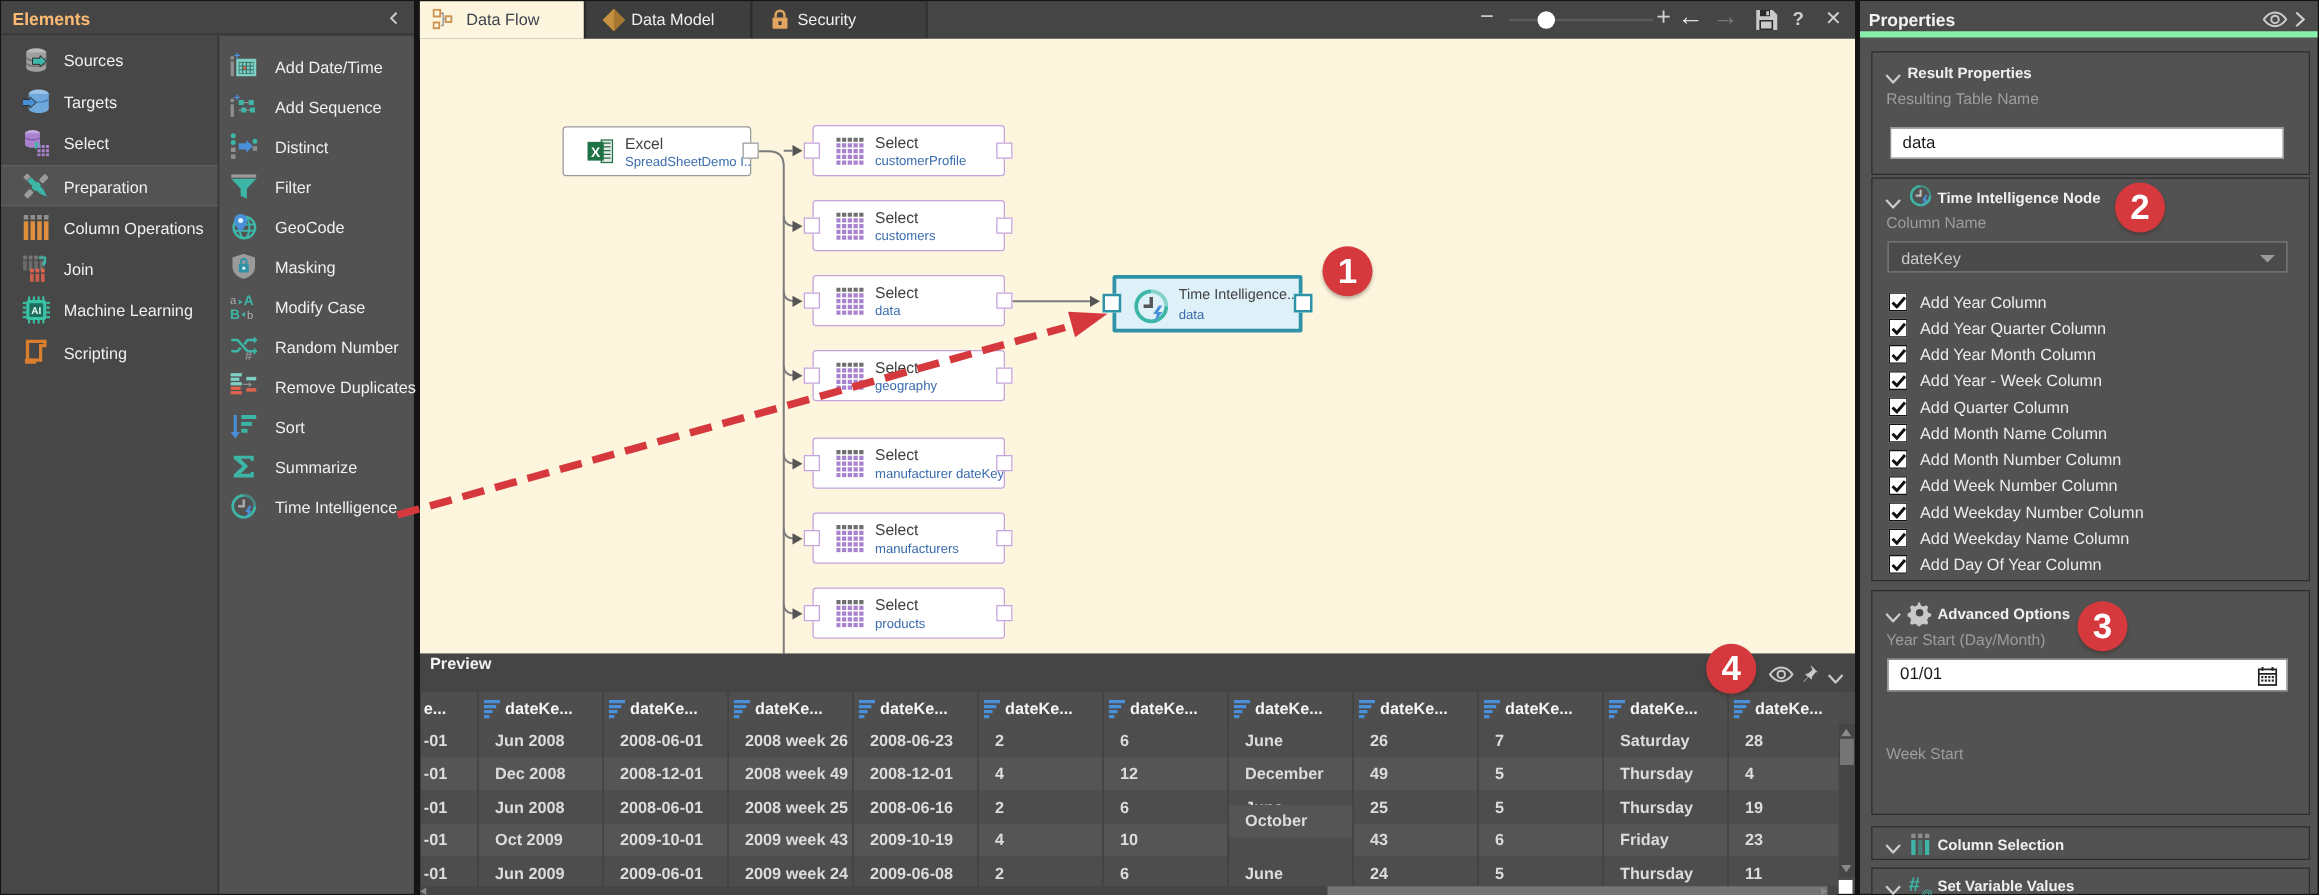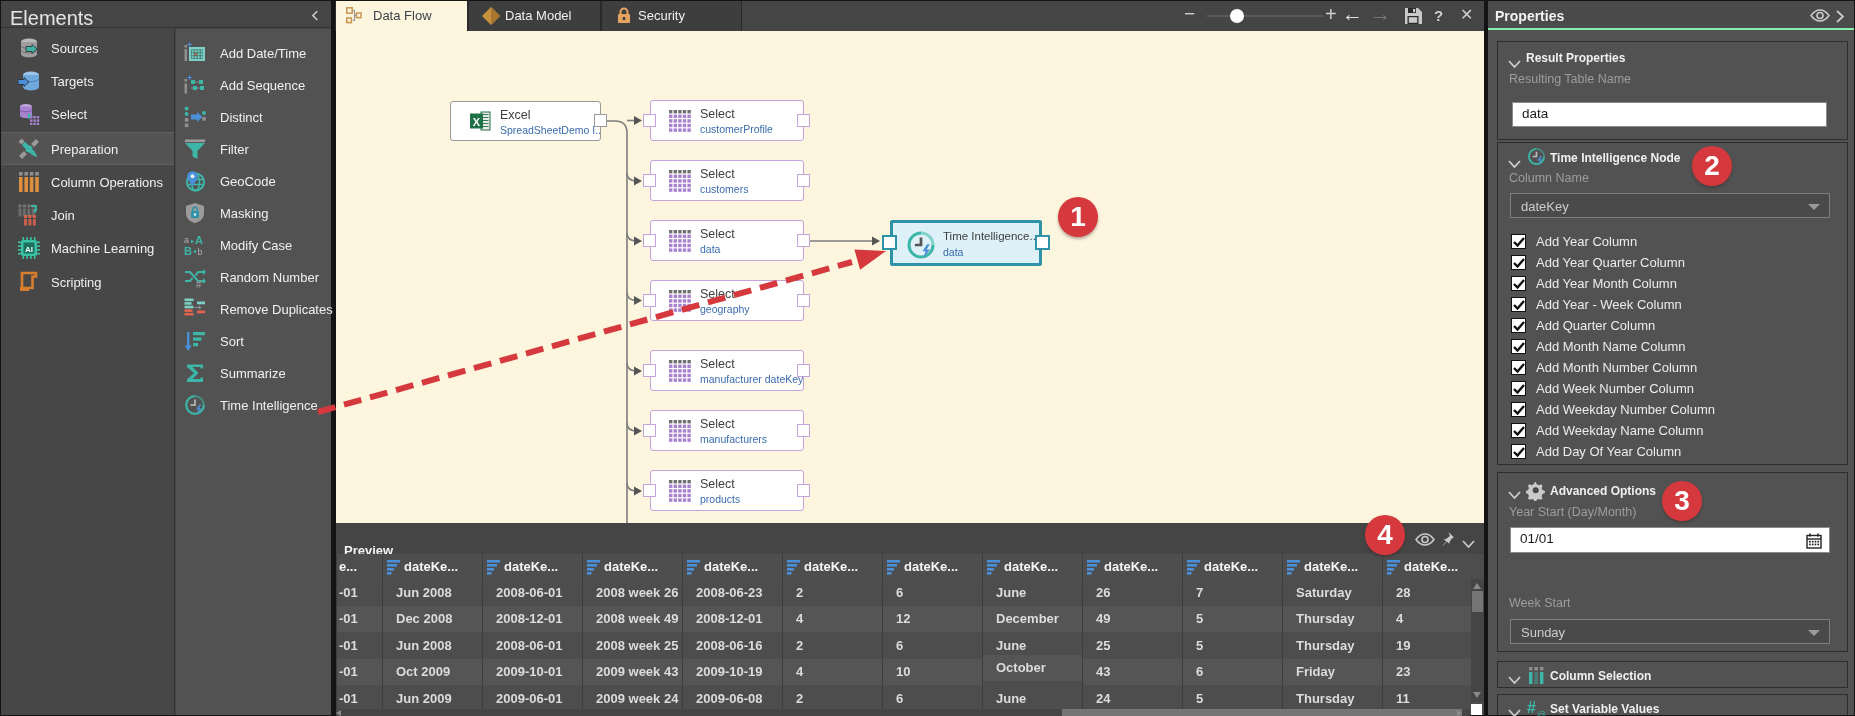--- a/index.html
+++ b/index.html
@@ -1,21 +1,21 @@
 <!DOCTYPE html>
 <html><head><meta charset="utf-8"><style>
 
 * { margin:0; padding:0; box-sizing:border-box; }
 html,body { width:1855px; height:716px; overflow:hidden; background:#161616; }
 body { font-family:"Liberation Sans", sans-serif; }
 #app { position:relative; width:1855px; height:716px; background:#141414; }
 .abs { position:absolute; }
 #leftpanel { left:1px; top:1px; width:330px; height:714px; background:#474747; }
 #lp-head { left:0; top:0; width:330px; height:27px; background:#454545; border-bottom:1px solid #333333; }
-#lp-head .title { position:absolute; left:9px; top:6px; color:#e5e5e5; font-size:20px; font-weight:normal; }
+#lp-head .title { position:absolute; left:9px; top:6px; color:#fdba74; font-size:14px; font-weight:bold; }
 #col1 { left:0; top:28px; width:174px; height:686px; background:#474747; border-right:1px solid #333333; }
 #col2 { left:175px; top:28px; width:155px; height:686px; background:#525252; }
 .m1item { position:absolute; left:0; width:173px; height:33px; }
 .m1item .ic { position:absolute; left:17px; top:5px; }
 .m1item .tx { position:absolute; left:50px; top:9px; color:#f0f0f0; font-size:13px; white-space:nowrap; }
 .m1sel { background:#535353; border-top:1px solid #606060; border-bottom:1px solid #606060; }
 .m2item { position:absolute; left:0; width:155px; height:32px; }
 .m2item .ic { position:absolute; left:8px; top:5px; }
 .m2item .tx { position:absolute; left:44px; top:9px; color:#f0f0f0; font-size:13px; white-space:nowrap; }
 #center { left:336px; top:1px; width:1148px; height:714px; background:#454545; }
@@ -35,32 +35,32 @@
 .node .t2 { position:absolute; left:49px; top:22px; font-size:10.5px; color:#3a6cad; white-space:nowrap; }
 .node .nic { position:absolute; left:18px; top:9px; }
 .conn { position:absolute; width:13px; height:13px; background:#ffffff; border:1px solid #9a9a9a; }
 .connp { border-color:#c5a3dc; }
 #tinode { position:absolute; background:#def1f9; border:3px solid #2f93a8; border-radius:2px; }
 #tinode .t1 { position:absolute; left:50px; top:7px; font-size:11.5px; color:#404040; white-space:nowrap; }
 #tinode .t2 { position:absolute; left:50px; top:23px; font-size:10.5px; color:#3a6cad; white-space:nowrap; }
 .connt { position:absolute; width:15px; height:15px; background:#ffffff; border:2px solid #2f93a8; }
 #preview { left:0; top:522px; width:1148px; height:192px; background:#4d4d4d; }
 #pv-head { left:0; top:0; width:1148px; height:31px; background:#454545; }
-#pv-head .title { position:absolute; left:8px; top:20px; color:#f2f2f2; font-size:13px; font-weight:bold;text-decoration:underline; }
+#pv-head .title { position:absolute; left:8px; top:0; color:#f2f2f2; font-size:13px; font-weight:bold; }
 #pv-table { left:0; top:31px; width:1148px; height:161px; background:#4d4d4d; }
 .pcol { position:absolute; top:0; height:158px; border-left:1px solid #3d3d3d; }
 .phead { position:absolute; top:0; left:0; right:0; height:26px; background:#4e4e4e; }
 .phead .tx { position:absolute; left:21px; top:5px; color:#f5f5f5; font-size:13px; font-weight:bold; }
 .phead .sic { position:absolute; left:4px; top:5px; }
 .pcell { position:absolute; left:0; right:0; height:26px; color:#dcdcdc; font-size:13px;font-weight:bold; }
 .pcell span { position:absolute; left:13px; top:5px; white-space:nowrap; }
 .rA { background:#4d4d4d; }
 .rB { background:#555555; }
 #rightpanel { left:1488px; top:1px; width:366px; height:714px; background:#525252; }
-#rp-head { left:0; top:0; width:366px; height:29px; background:#4b4b4b; border-bottom:2px solid #86efac; }
+#rp-head { left:0; top:0; width:366px; height:29px; background:#4b4b4b; border-bottom:5px solid #86efac; }
 #rp-head .title { position:absolute; left:7px; top:7px; color:#f2f2f2; font-size:14px; font-weight:bold; }
 .sbox { position:absolute; left:9px; width:351px; border:1px solid #2d2d2d; background:#525252; }
 .shead { position:absolute; color:#f0f0f0; font-size:12px; font-weight:bold; white-space:nowrap; }
 .slabel { position:absolute; left:11px; color:#9d9d9d; font-size:12.5px; white-space:nowrap; }
 .winput { position:absolute; background:#ffffff; border:1px solid #8a8a8a; color:#1a1a1a; font-size:13.5px; }
 .winput span { position:absolute; left:9px; top:3px; }
 .ddown { position:absolute; background:#4a4a4a; border:1px solid #7e7e7e; color:#cccccc; font-size:13px; height:25px; }
 .ddown span { position:absolute; left:10px; top:5px; }
 .ddown .car { position:absolute; right:9px; top:10px; width:0; height:0; border-left:6px solid transparent; border-right:6px solid transparent; border-top:6px solid #9a9a9a; }
 .cbrow { position:absolute; left:13px; height:21px; }
@@ -857,21 +857,21 @@
             </div>
 <div class="pcell rA" style="top:26.0px">
               <span style="left:13px">June</span>
             </div>
 <div class="pcell rB" style="top:52.4px">
               <span style="left:13px">December</span>
             </div>
 <div class="pcell rA" style="top:78.8px">
               <span style="left:13px">June</span>
             </div>
-<div class="pcell rB" style="top:101px">
+<div class="pcell rB" style="top:90px">
               <span style="left:13px">October</span>
             </div>
 <div class="pcell rA" style="top:131.6px">
               <span style="left:13px">June</span>
             </div>
 </div>
 <div class="pcol" style="left:746px;width:100px;border-left:1px solid #3d3d3d;">
 <div class="phead">
               <span class="sic"><svg width="14" height="16" viewBox="0 0 14 16" style="">
                   <rect x="0" y="1" width="13" height="2.6" fill="#4a90d9"></rect>
@@ -1135,24 +1135,20 @@
               <rect x="5.8" y="7.8" width="1.7" height="1.7" fill="#222"></rect>
               <rect x="8.6" y="7.8" width="1.7" height="1.7" fill="#222"></rect>
               <rect x="11.399999999999999" y="7.8" width="1.7" height="1.7" fill="#222"></rect>
               <rect x="3.0" y="10.6" width="1.7" height="1.7" fill="#222"></rect>
               <rect x="5.8" y="10.6" width="1.7" height="1.7" fill="#222"></rect>
               <rect x="8.6" y="10.6" width="1.7" height="1.7" fill="#222"></rect>
               <rect x="11.399999999999999" y="10.6" width="1.7" height="1.7" fill="#222"></rect>
             </svg></span>
         </div>
 <span class="slabel" style="top:123px">Week Start</span>
-<div class="ddown" style="left:12px;top:146px;width:320px">
-          <span>Sunday</span>
-          <div class="car"></div>
-        </div>
 </div>
 <div class="sbox" style="top:660px;height:27px">
 <span class="icw" style="left:10px;top:8px"><svg width="13" height="8" viewBox="0 0 13 8" style="">
             <path d="M1 1l5.5 6 5.5-6" stroke="#cccccc" stroke-width="1.8" fill="none"></path>
           </svg></span>
 <span class="icw" style="left:29px;top:3px"><svg width="19" height="21" viewBox="0 0 19 21" style="">
             <rect x="2" y="2" width="3.4" height="3.4" fill="#8f8f8f"></rect>
             <rect x="7.5" y="2" width="3.4" height="3.4" fill="#8f8f8f"></rect>
             <rect x="13" y="2" width="3.4" height="3.4" fill="#8f8f8f"></rect>
             <rect x="2" y="7" width="3.4" height="12" fill="#3db6a8"></rect>

